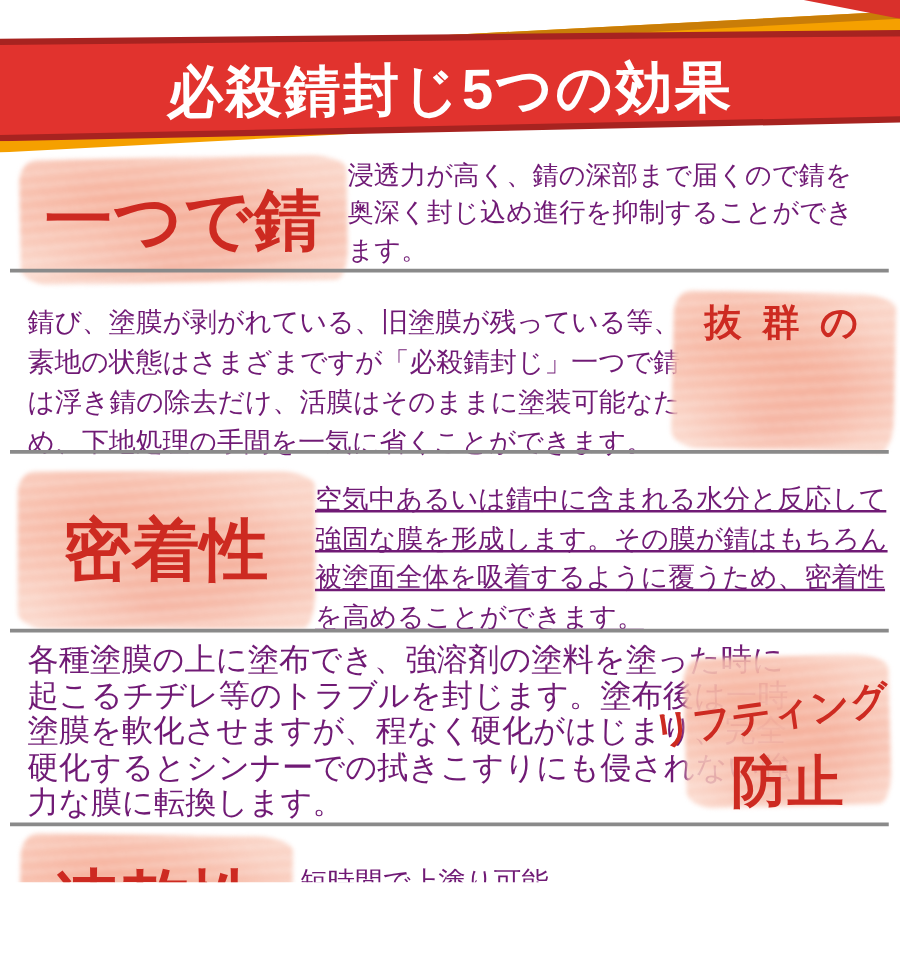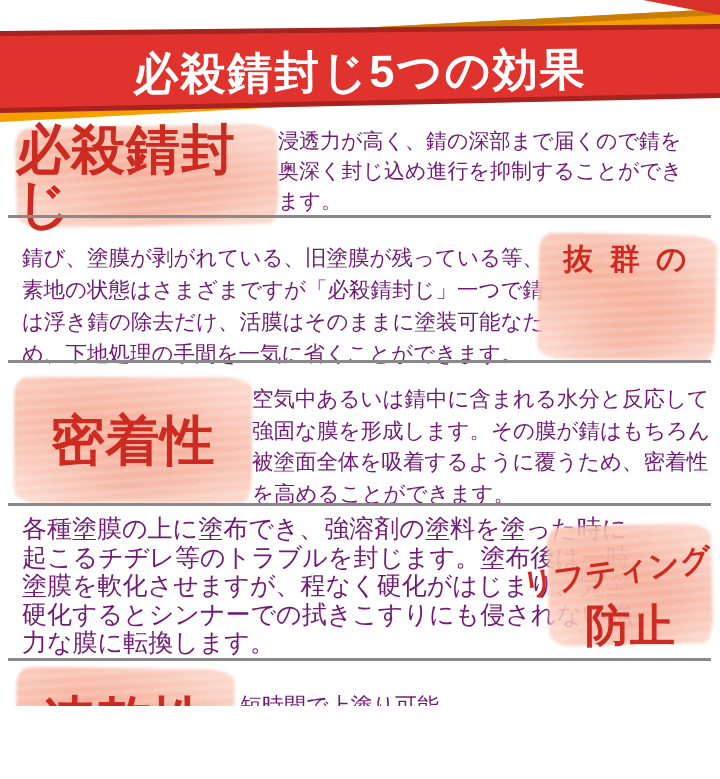--- a/index.html
+++ b/index.html
@@ -86,21 +86,21 @@
   }
   
   .desc{
     position:absolute;margin:0;
     white-space:pre;
     color:#701a75;
     font-weight:500;
   }
   .d1{left:278px;top:126px;font-size:21px;line-height:30px;}
   .d2{left:22px;top:242px;font-size:21.5px;line-height:32px;}
-  .d3{left:252px;top:384px;font-size:21.5px;line-height:31.5px;}
+  .d3{left:252px;top:384px;font-size:21.5px;line-height:31.5px;text-decoration:underline;}
   .d4{left:22px;top:515px;font-size:25px;line-height:28.5px;font-family:Liberation Serif, serif;}
   .d5{left:240px;top:690px;font-size:22px;line-height:31px;}
   
   .divider{position:absolute;left:8px;width:703px;height:3px;background:#8a8a8a;}
   .dv1{top:215px;}
   .dv2{top:360px;}
   .dv3{top:503px;}
   .dv4{top:658px;}
 </style>
 </head>
@@ -112,21 +112,21 @@
     <div class="ribbon-orange"></div>
     <div class="ribbon-orange-edge"></div>
     <div class="corner-tri"></div>
     <div class="band-dark"></div>
     <div class="band"></div>
     <h1 class="banner-title">必殺錆封じ5つの効果</h1>
   </header>
 
   <section>
     <div class="blob blob1"></div>
-    <h2 class="h-red h-fit t1">必殺錆封じ</h2>
+    <h2 class="h-red h-fit t1">一つで錆</h2>
     <p class="desc d1">浸透力が高く、錆の深部まで届くので錆を
 奥深く封じ込め進行を抑制することができ
 ます。</p>
   </section>
   <div class="divider dv1"></div>
 
   <section>
     <p class="desc d2">錆び、塗膜が剥がれている、旧塗膜が残っている等、
 素地の状態はさまざまですが「必殺錆封じ」一つで錆
 は浮き錆の除去だけ、活膜はそのままに塗装可能なた

